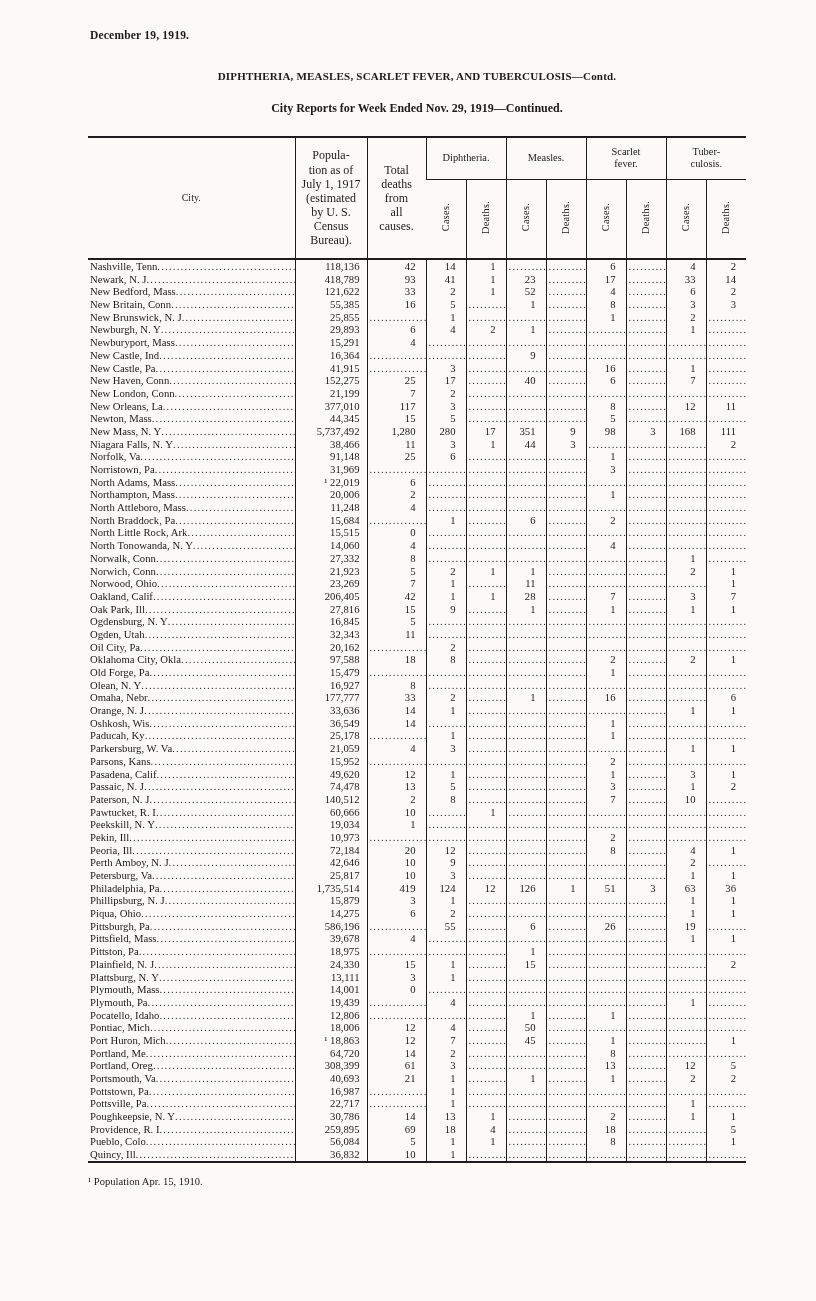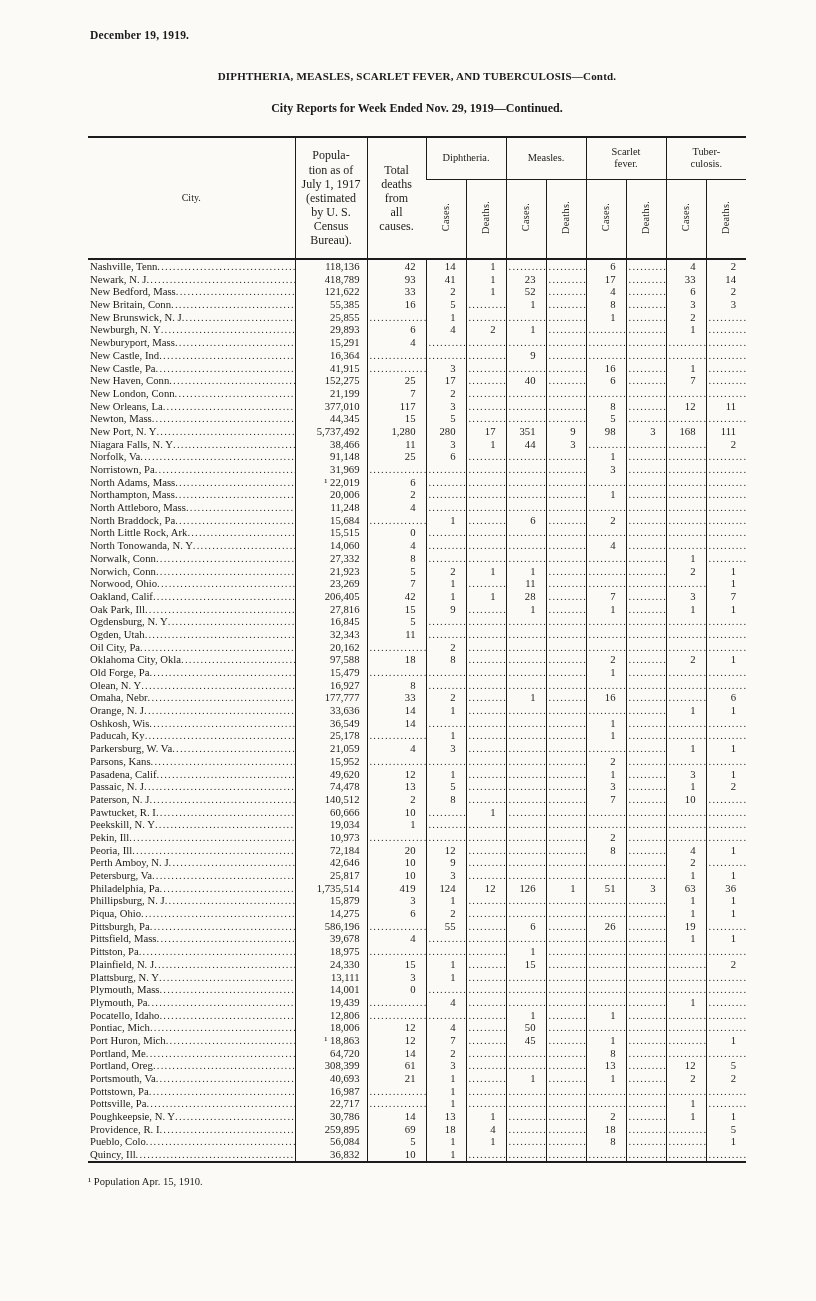--- a/index.html
+++ b/index.html
@@ -363,21 +363,21 @@
             <td class="num-cell empty"></td>
             <td class="num-cell empty"></td>
             <td class="num-cell">5</td>
             <td class="num-cell empty"></td>
             <td class="num-cell empty"></td>
             <td class="num-cell empty"></td>
           </tr>
           <tr>
             <td class="city-cell">
               <div class="city-flex">
-                <span class="city-text">New Port, N. Y</span>
+                <span class="city-text">New Mass, N. Y</span>
                 <span class="leader"></span>
               </div>
             </td>
             <td class="num-cell pop-col">5,737,492</td>
             <td class="num-cell">1,280</td>
             <td class="num-cell">280</td>
             <td class="num-cell">17</td>
             <td class="num-cell">351</td>
             <td class="num-cell">9</td>
             <td class="num-cell">98</td>

